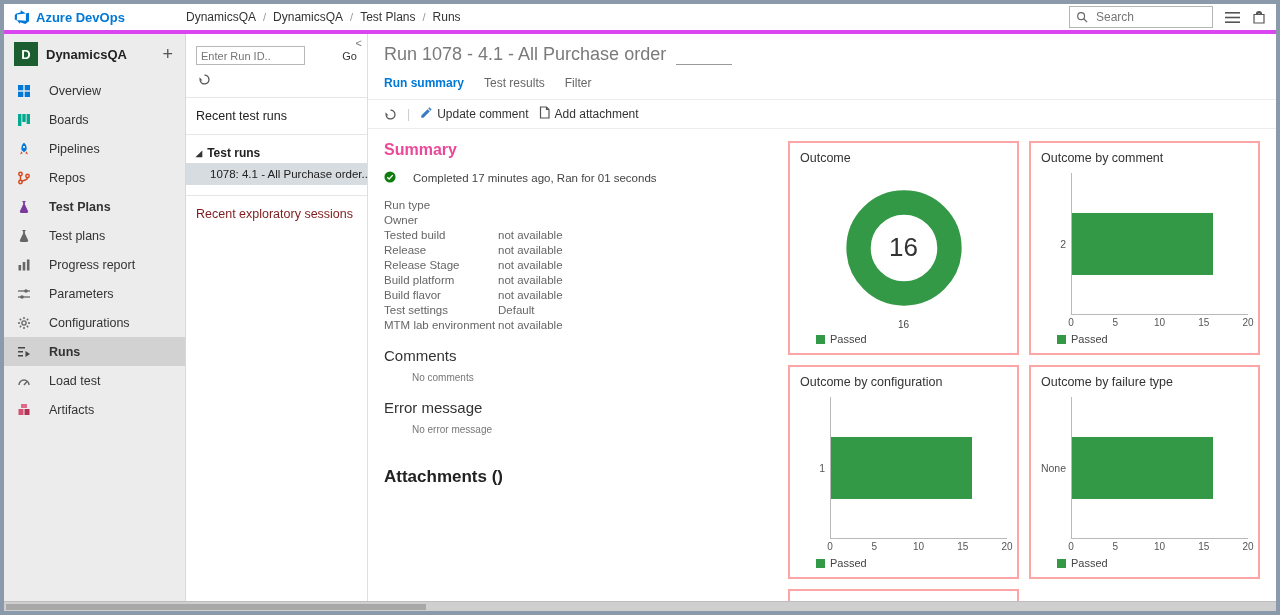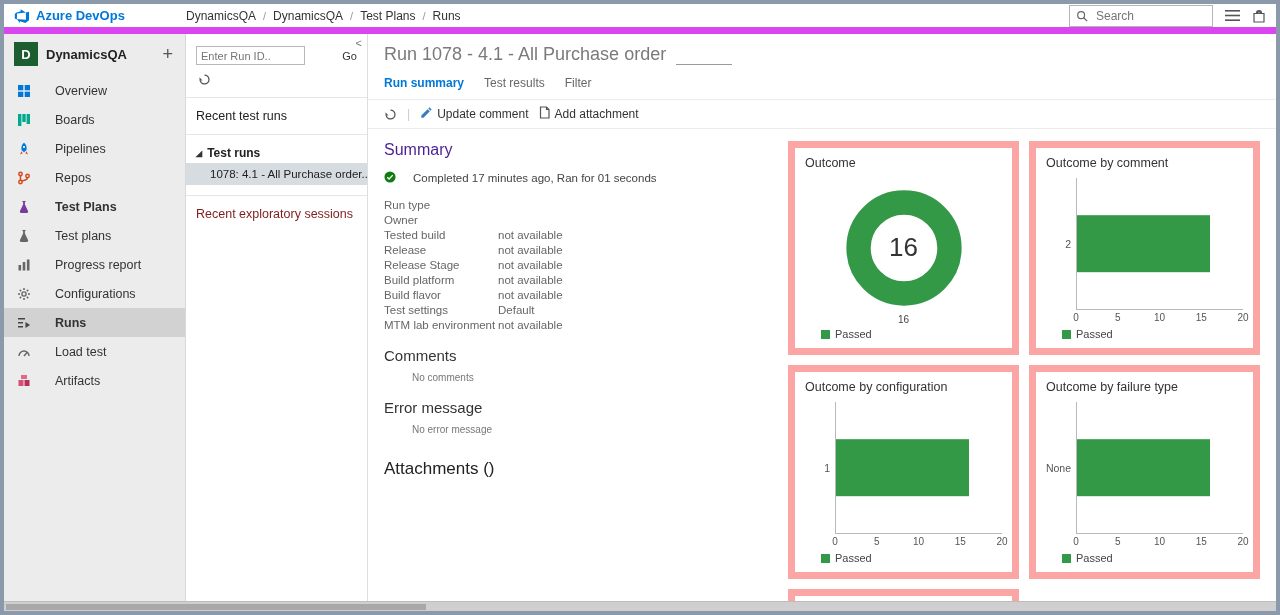--- a/index.html
+++ b/index.html
@@ -1,21 +1,21 @@
 <!DOCTYPE html>
 <html><head>
 <meta charset="utf-8">
 <style>
   * { box-sizing: border-box; }
   html,body { margin:0; padding:0; width:1280px; height:615px; overflow:hidden;
     font-family:"Liberation Sans", sans-serif; background:#fff; }
   .frame { width:1280px; height:615px; border:4px solid #8a9aab; display:flex; flex-direction:column; background:#fff; }
 
   
-  .topbar { flex:0 0 30px; display:flex; align-items:center; background:#fff; border-bottom:7px solid #d946ef; padding:0 10px; }
+  .topbar { flex:0 0 30px; display:flex; align-items:center; background:#fff; border-bottom:4px solid #d946ef; padding:0 10px; }
   .brand { display:flex; align-items:center; gap:6px; width:172px; flex:0 0 172px; }
   .brand-name { color:#0078d7; font-weight:bold; font-size:13px; }
   .breadcrumbs { display:flex; align-items:center; gap:7px; font-size:12px; color:#333; }
   .crumb { color:#333; }
   .crumb-sep { color:#999; font-size:11px; }
   .topbar-right { margin-left:auto; display:flex; align-items:center; gap:12px; }
   .searchbox { display:flex; align-items:center; gap:6px; border:1px solid #b5b5b5; height:22px; width:144px; padding:0 6px; background:#fff; }
   .searchbox input { border:none; outline:none; width:100%; font-size:12px; font-family:inherit; color:#6d28d9; background:transparent; }
   .tb-icon { color:#555; display:flex; align-items:center; }
 
@@ -23,21 +23,21 @@
   .app { flex:1; display:flex; min-height:0; }
 
   
   .sidebar { flex:0 0 182px; width:182px; background:#ececec; border-right:1px solid #d8d8d8; overflow:hidden; }
   .project-row { display:flex; align-items:center; gap:8px; padding:8px 10px 6px 10px; }
   .project-badge { width:24px; height:24px; background:#1d5e30; color:#fff; font-weight:bold; font-size:13px;
     display:flex; align-items:center; justify-content:center; flex:0 0 24px; }
   .project-name { font-weight:bold; font-size:13px; color:#222; flex:1; }
   .add-btn { color:#555; font-size:18px; line-height:14px; cursor:pointer; padding:0 2px; }
   .nav { margin-top:4px; }
-  .nav-item { display:flex; align-items:center; gap:23px; height:29px; padding:0 12px; font-size:12.5px; color:#333; cursor:pointer; }
+  .nav-item { display:flex; align-items:center; gap:17px; height:29px; padding:0 12px; font-size:12.5px; color:#333; cursor:pointer; }
   .nav-item.hub { font-weight:bold; }
   .nav-item.selected { background:#d2d2d2; font-weight:bold; }
   .nav-icon { width:16px; flex:0 0 16px; display:flex; justify-content:center; align-items:center; }
 
   
   .runs-panel { flex:0 0 182px; width:182px; background:#fff; border-right:1px solid #dedede; position:relative; font-size:12px; color:#333; }
   .collapse { position:absolute; top:3px; right:5px; color:#777; font-size:11px; cursor:pointer; }
   .runid-row { display:flex; align-items:center; gap:5px; padding:12px 10px 6px 10px; }
   .runid-input { flex:1; height:19px; border:1px solid #b8b8b8; font-size:11px; padding:0 4px; color:#333; font-family:inherit; outline:none; min-width:0; }
   .go-btn { font-size:11px; color:#333; cursor:pointer;margin-left:32px; }
@@ -57,33 +57,33 @@
   .title-underline { display:inline-block; width:56px; height:14px; border-bottom:1px solid #9a9a9a; }
   .tabs { display:flex; gap:20px; padding:11px 16px 9px 16px; font-size:12px; border-bottom:1px solid #ececec; }
   .tab { color:#666; cursor:pointer; }
   .tab.active { color:#0078d7; font-weight:bold; }
   .toolbar { display:flex; align-items:center; gap:10px; padding:6px 16px; border-bottom:1px solid #ececec; font-size:12px; color:#333; }
   .toolbar .tool { display:flex; align-items:center; gap:5px; cursor:pointer; }
   .toolbar .sep { color:#ccc; }
 
   .content { flex:1; min-height:0; display:flex; gap:16px; padding:12px 16px 0 16px; }
   .summary-col { flex:0 0 388px; width:388px; }
-  .summary-h { font-size:16px; color:#4c1d95; font-weight:400; margin:0 0 12px 0; }
+  .summary-h { font-size:16px; color:#ec4899; font-weight:700; margin:0 0 12px 0; }
   .status-row { display:flex; align-items:center; gap:17px; font-size:11.5px; color:#444; margin-bottom:14px; }
   .fields { display:grid; grid-template-columns:114px 1fr; row-gap:3px; font-size:11.5px; color:#666; }
   .fields .f-label { color:#666; }
   .fields .f-value { color:#666; }
   .section-h { font-size:15px; color:#333; font-weight:400; margin:16px 0 8px 0; }
   .muted { font-size:10px; color:#777;margin-left:28px; }
-  .attach-h { font-size:17px; color:#222; font-weight:400; margin-top:24px; }
+  .attach-h { font-size:17px; color:#222; font-weight:700; margin-top:32px; }
 
   
   .charts-col { flex:1; min-width:0; overflow:hidden; }
   .charts-grid { display:grid; grid-template-columns:1fr 1fr; gap:10px; grid-auto-rows:214px; }
-  .chart-box { border:7px solid #fca5a5; padding:8px 10px; display:flex; flex-direction:column; min-height:0; background:#fff; }
+  .chart-box { border:2px solid #fca5a5; padding:8px 10px; display:flex; flex-direction:column; min-height:0; background:#fff; }
   .chart-title { font-size:12.5px; color:#333; flex:0 0 auto; }
   .chart-body { flex:1; display:flex; flex-direction:column; min-height:0; }
   .donut-wrap { flex:1; position:relative; display:flex; align-items:center; justify-content:center; min-height:0; }
   .donut { width:138px; height:138px; }
   .donut-center { position:absolute; font-size:26px; color:#333; }
   .donut-slice-label { position:absolute; bottom:0; left:50%; transform:translateX(-50%); font-size:10px; color:#444; }
   .chart-legend { flex:0 0 auto; display:flex; align-items:center; gap:5px; font-size:11px; color:#444; padding:3px 0 0 16px; }
   .swatch { width:9px; height:9px; display:inline-block; }
   .bar-plot { flex:1; display:flex; min-height:0; padding-top:8px; }
   .ycat { flex:0 0 30px; width:30px; display:flex; align-items:center; justify-content:flex-end; padding-right:5px; font-size:10.5px; color:#555; }
@@ -222,20 +222,33 @@
           <span class="nav-icon">
               <svg width="14" height="14" viewBox="0 0 14 14">
                 <g fill="#666">
                   <rect x="1.5" y="7" width="2.6" height="5.5"></rect>
                   <rect x="5.7" y="4" width="2.6" height="8.5"></rect>
                   <rect x="9.9" y="1.5" width="2.6" height="11"></rect>
                 </g>
               </svg>
             </span>
           <span>Progress report</span>
+        </div>
+        <div class="nav-item">
+          <span class="nav-icon">
+              <svg width="14" height="14" viewBox="0 0 14 14">
+                <g stroke="#666" stroke-width="1.3">
+                  <line x1="1" y1="4" x2="13" y2="4"></line>
+                  <line x1="1" y1="10" x2="13" y2="10"></line>
+                </g>
+                <circle cx="9" cy="4" r="1.8" fill="#666"></circle>
+                <circle cx="5" cy="10" r="1.8" fill="#666"></circle>
+              </svg>
+            </span>
+          <span>Parameters</span>
         </div>
         <div class="nav-item">
           <span class="nav-icon">
               <svg width="14" height="14" viewBox="0 0 14 14">
                 <circle cx="7" cy="7" r="2.1" fill="none" stroke="#666" stroke-width="1.3"></circle>
                 <g stroke="#666" stroke-width="1.5">
                   <line x1="7" y1="1" x2="7" y2="3"></line>
                   <line x1="7" y1="11" x2="7" y2="13"></line>
                   <line x1="1" y1="7" x2="3" y2="7"></line>
                   <line x1="11" y1="7" x2="13" y2="7"></line>

